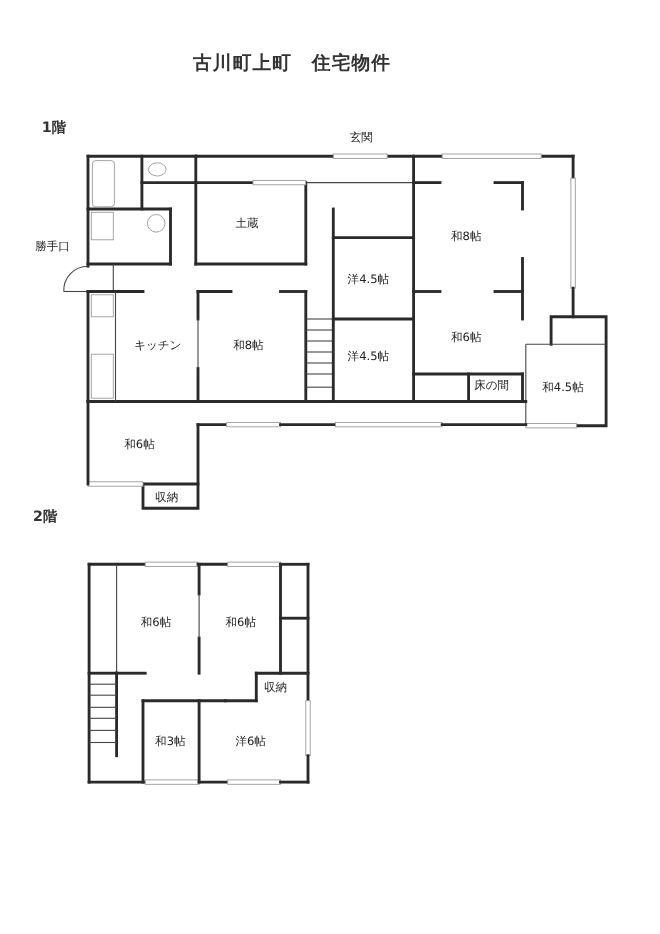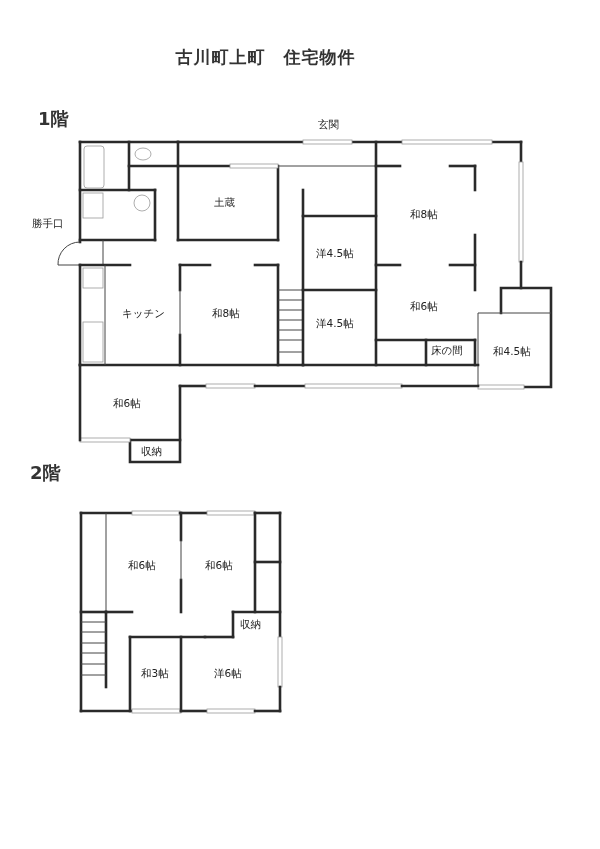--- a/index.html
+++ b/index.html
@@ -1,21 +1,21 @@
 <!DOCTYPE html>
 <html><head>
 <meta charset="utf-8">
 <style>
   html, body { margin:0; padding:0; background:#ffffff; }
   body { width:600px; height:849px; position:relative; overflow:hidden;
          font-family: "DejaVu Sans", "Liberation Sans", sans-serif; color:#222; }
   .title { position:absolute; left:0; top:46px; width:553px; text-align:center;
            font-size:17px; font-weight:bold; letter-spacing:1px; color:#333; }
   .title span { margin-left:-22px; }
-  .floor-label { position:absolute; font-size:18px; font-weight:bold; color:#333;text-align:right; }
+  .floor-label { position:absolute; font-size:13px; font-weight:bold; color:#333;text-align:right; }
   svg { position:absolute; left:0; top:0; }
   svg text { font-family: "DejaVu Sans", "Liberation Sans", sans-serif; font-size:10.5px; fill:#222; }
   .w { stroke:#2a2a2a; stroke-width:2.6; fill:none; stroke-linecap:square; }
   .t { stroke:#444; stroke-width:1; fill:none; }
   .win { fill:#fff; stroke:#999; stroke-width:0.8; }
   .fix { fill:#fff; stroke:#999; stroke-width:0.8; }
 </style>
 </head>
 <body>
 

